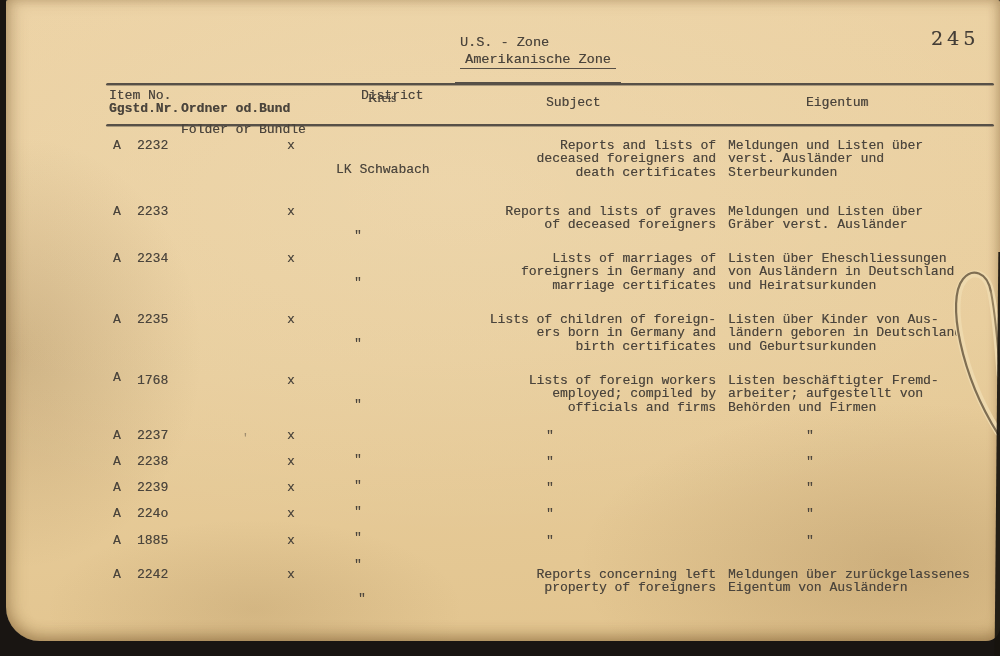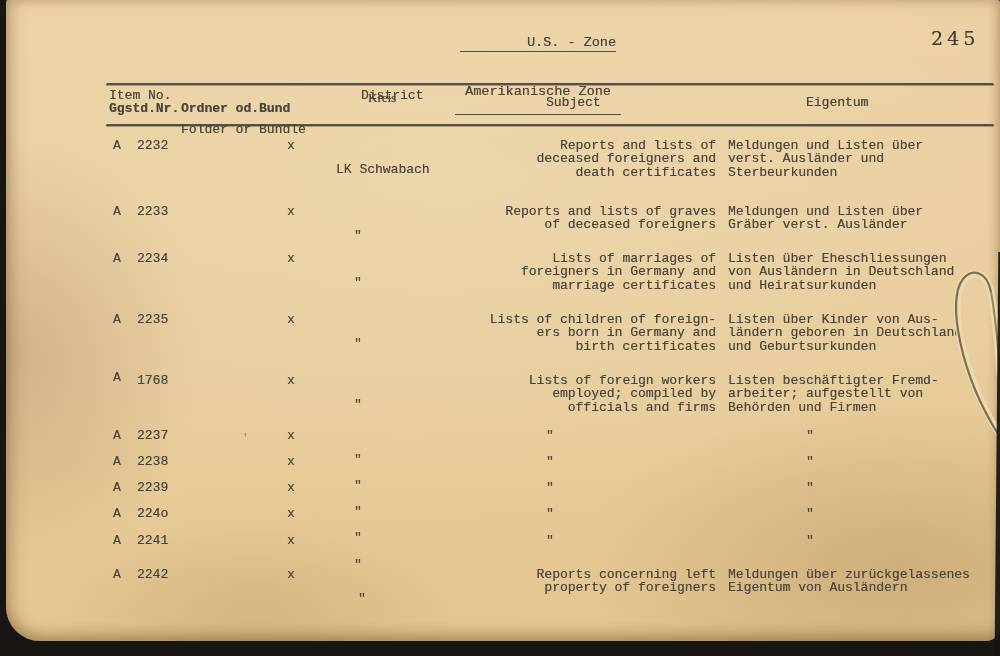--- a/index.html
+++ b/index.html
@@ -31,24 +31,24 @@
     background:#17130e;opacity:.92;
     clip-path:polygon(72% 0,100% 0,100% 100%,10% 100%);
   }
   .txt{position:absolute;white-space:pre-line;
     text-shadow:.3px .3px .5px rgba(72,64,54,.55);text-align:center;}
   .pagenum{
     left:925px;top:27px;
     font-family:"DejaVu Serif","Liberation Serif",serif;
     font-size:19px;letter-spacing:4px;color:#433d36;
   }
-  .title1{left:454px;top:35px;width:156px;text-align:right;
-    font-size:13.5px;border-bottom:1.6px solid #564f46;padding-bottom:1px;}
+  .title1{left:454px;top:35px;width:156px;text-align:left;
+    font-size:13.5px;border-bottom:1.6px solid #564f46;padding-bottom:18px;}
   .title2{left:449px;top:52px;width:166px;text-align:center;
-    font-size:13.5px;border-bottom:1.6px solid #564f46;padding-bottom:15px;margin-top:32px;}
+    font-size:13.5px;border-bottom:1.6px solid #564f46;padding-bottom:15px;}
   .rule{position:absolute;left:100px;width:888px;height:3px;
     background:linear-gradient(to bottom,#575047 0,#575047 55%,transparent 55%,transparent 70%,rgba(87,80,71,.45) 70%);
     border-radius:2px;}
   .rule.r1{top:83px;}
   .rule.r2{top:124px;}
   .hdr{font-size:13px;}
   .row{position:absolute;left:0;right:0;height:0;font-size:13px;line-height:13.3px;}
   .cell{position:absolute;white-space:pre-line;
     text-shadow:.3px .3px .5px rgba(72,64,54,.5);}
   .c-letter{left:107px;}
@@ -181,21 +181,21 @@
     <span class="cell c-letter">A</span>
     <span class="cell c-num">224o</span>
     <span class="cell c-x">x</span>
     <span class="cell c-dist dit">"</span>
     <span class="cell c-subj dit">"</span>
     <span class="cell c-betr dit">"</span>
   </div>
 
   <div class="row" style="top:534px;">
     <span class="cell c-letter">A</span>
-    <span class="cell c-num">2241</span>
+    <span class="cell c-num">1885</span>
     <span class="cell c-x">x</span>
     <span class="cell c-dist dit">"</span>
     <span class="cell c-subj dit">"</span>
     <span class="cell c-betr dit">"</span>
   </div>
 
   <div class="row" style="top:568px;">
     <span class="cell c-letter">A</span>
     <span class="cell c-num">2242</span>
     <span class="cell c-x">x</span>

